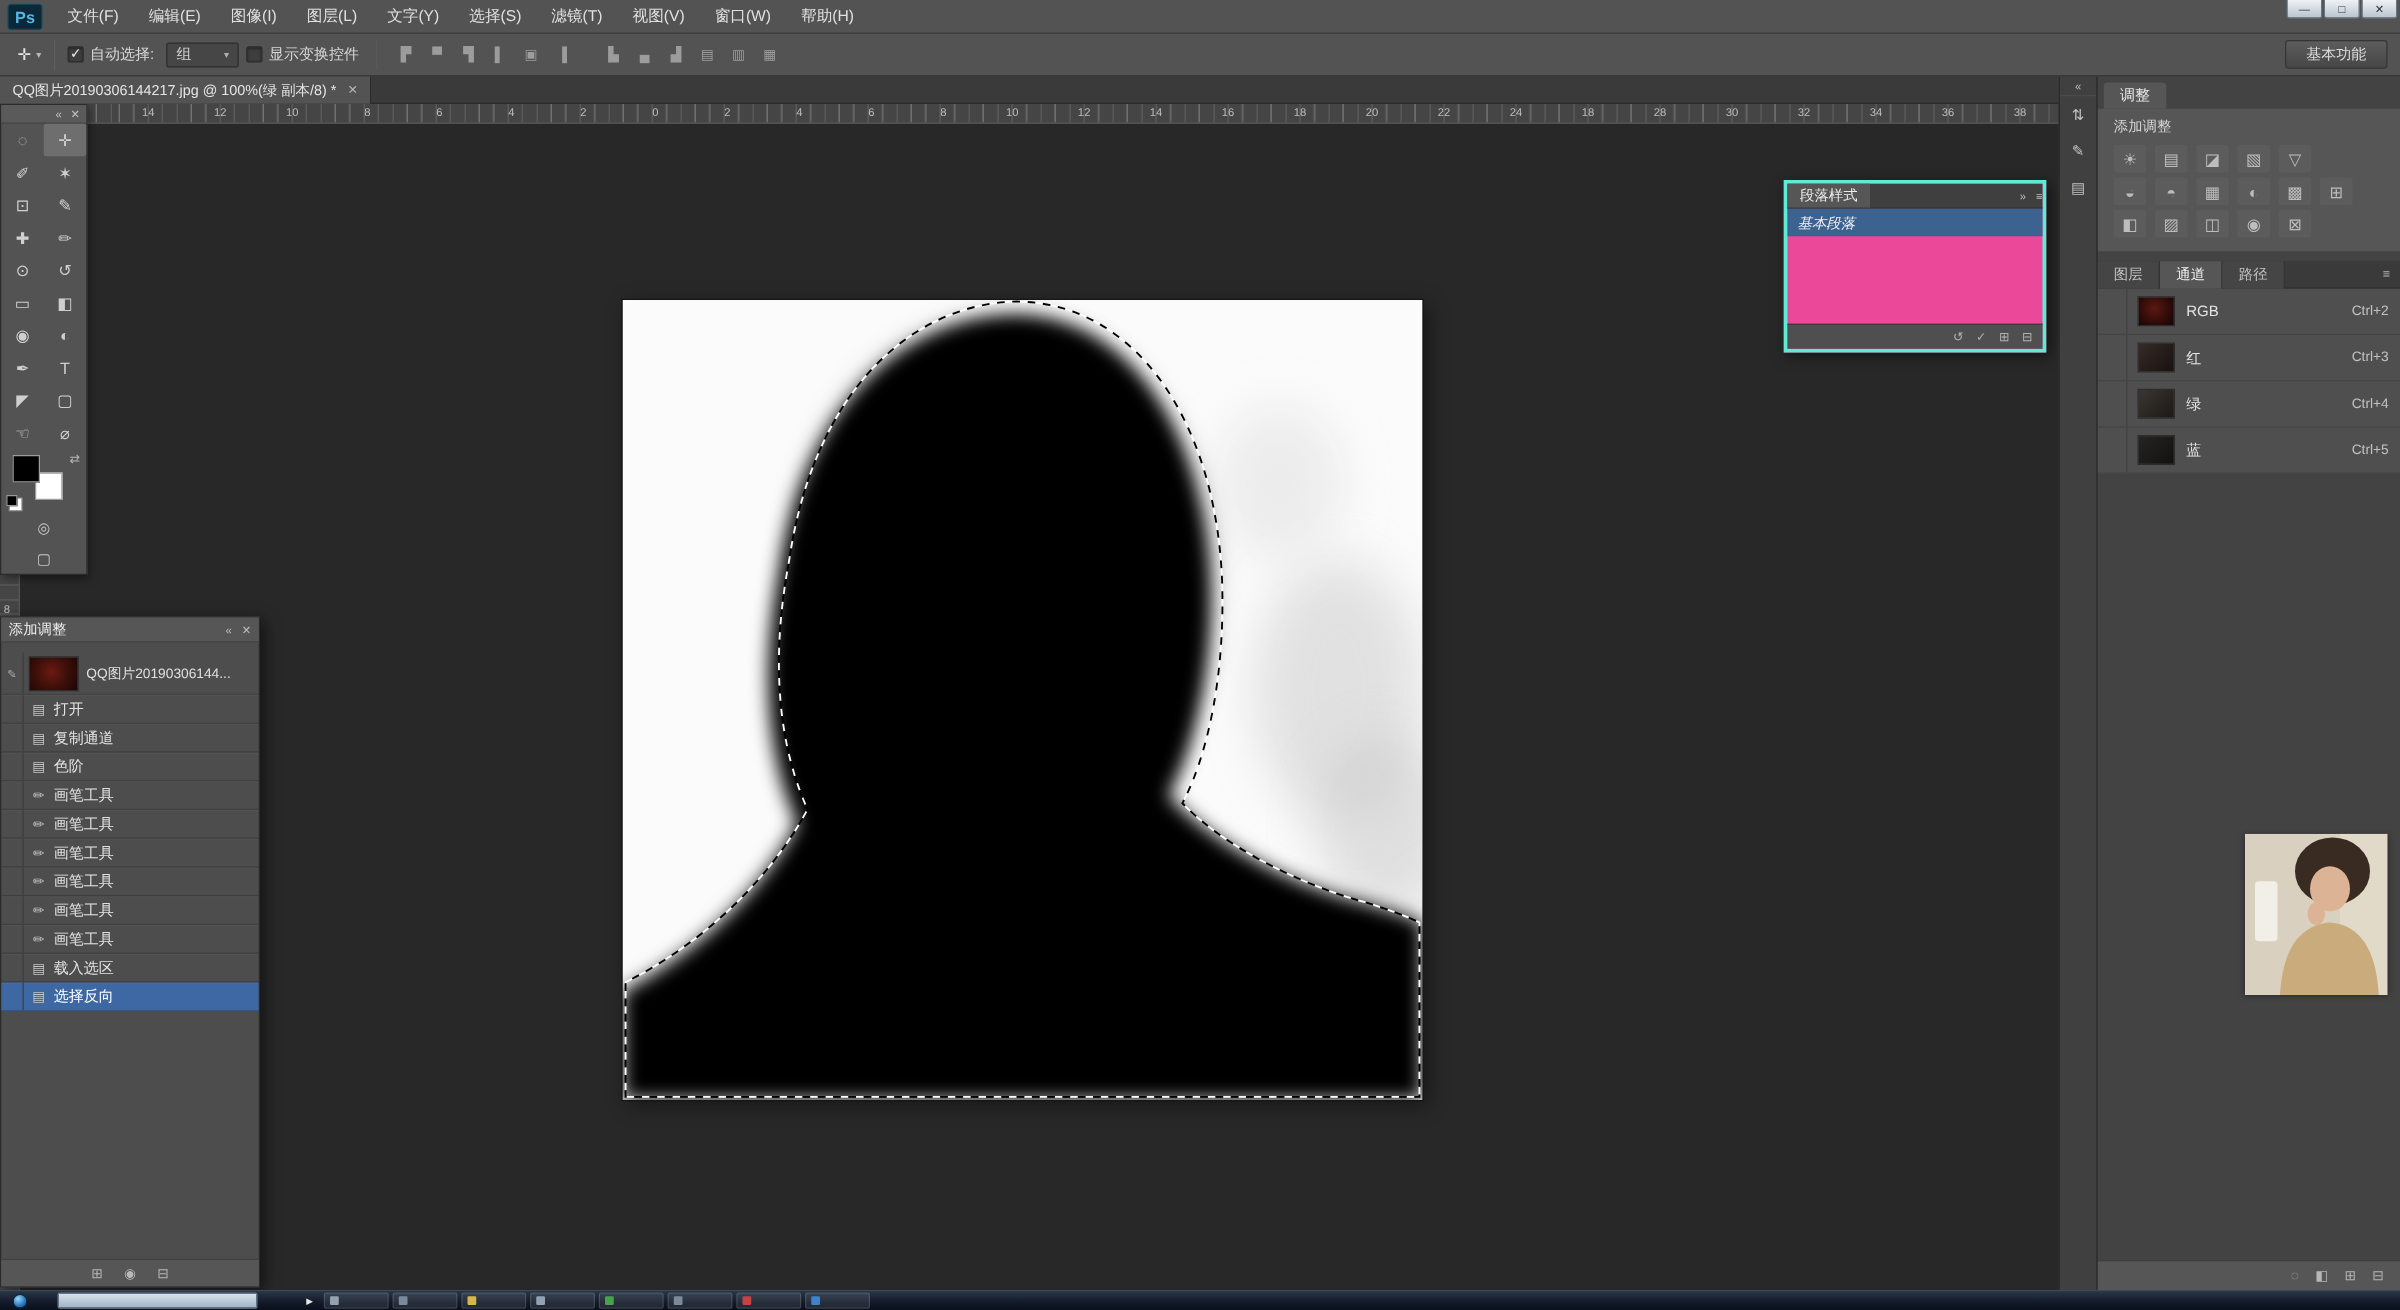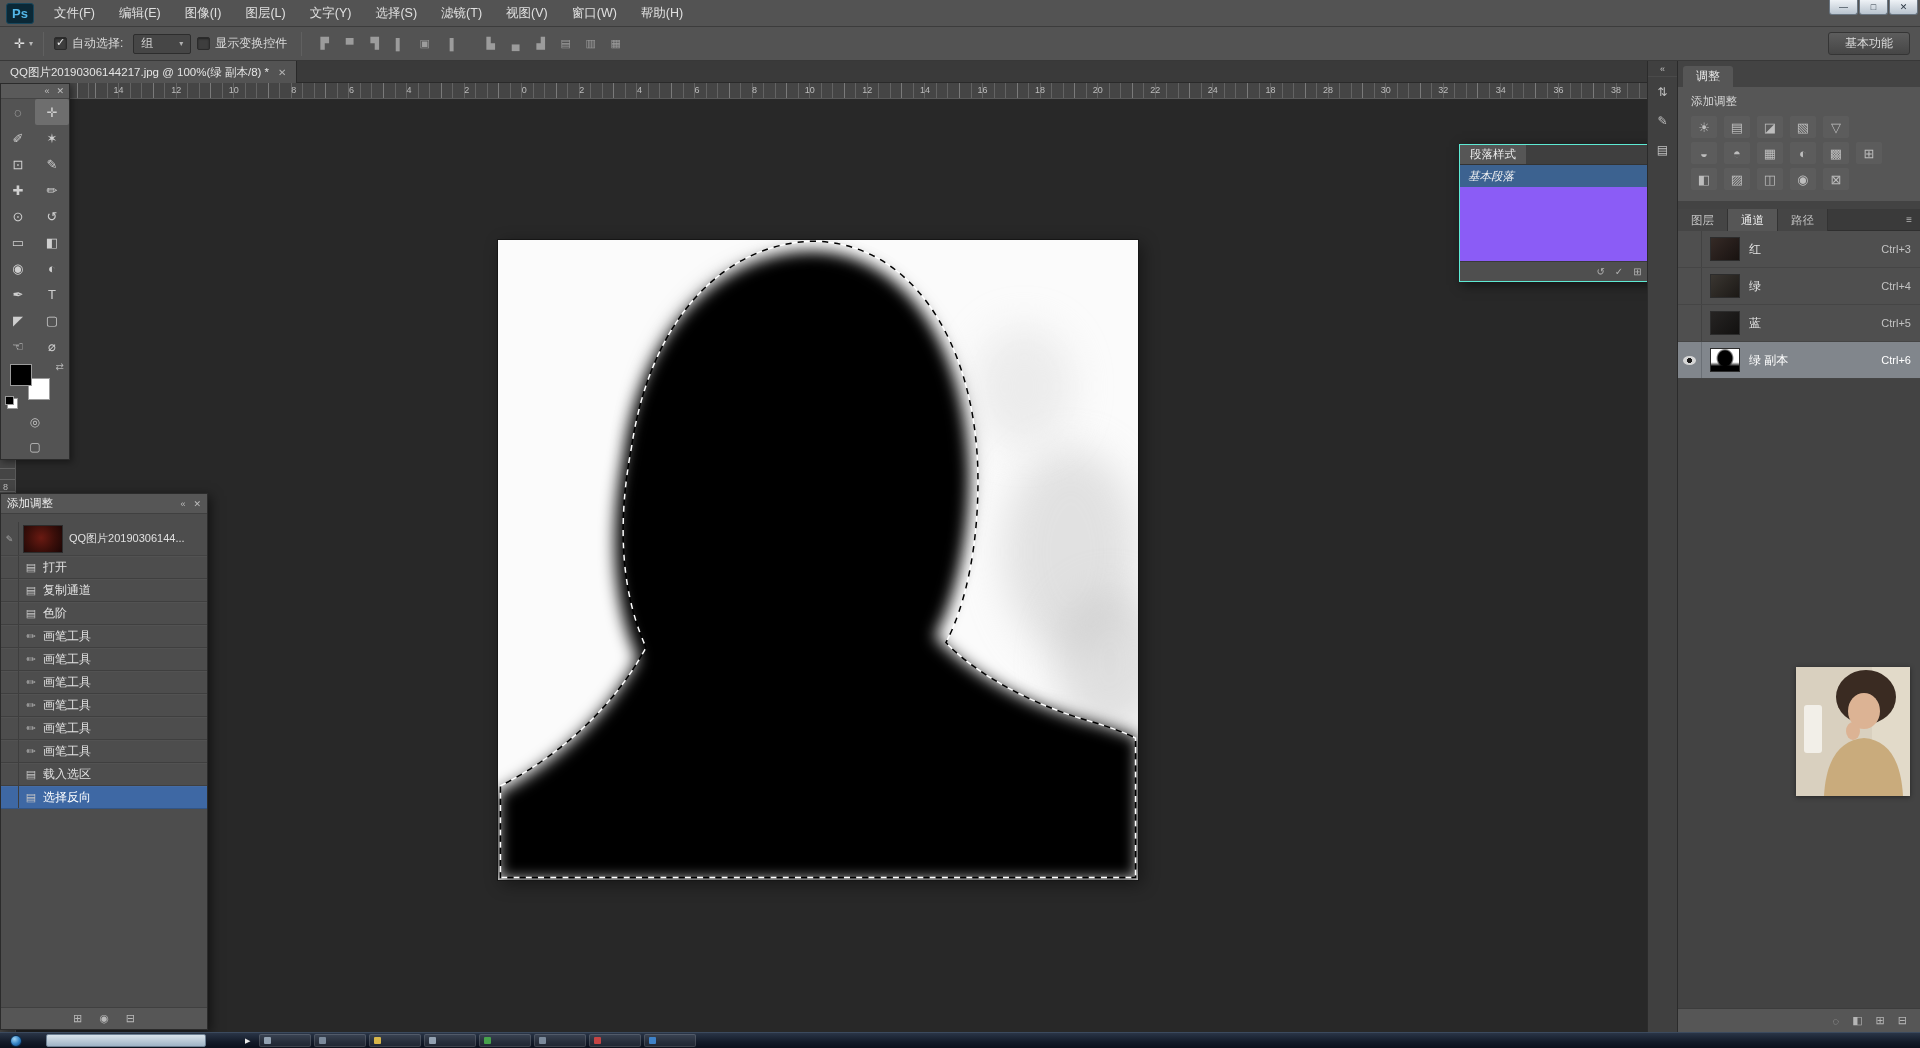--- a/index.html
+++ b/index.html
@@ -103,22 +103,22 @@
          box-shadow:inset 0 1px 0 rgba(255,255,255,.03)}
   .h-row .icon{width:24px;text-align:center;color:#c4c4c4;font-size:11px;flex:none}
   .h-row .label{font-size:12px;color:#e2e2e2}
   .h-row.selected{background:#3e68a4}
   .h-row.selected .label{color:#fff}
   .history-footer{position:absolute;bottom:0;left:0;right:0;height:22px;background:#565656;
                   border-top:1px solid #404040;display:flex;align-items:center;justify-content:center;
                   gap:17px;color:#b8b8b8;font-size:11px}
 
   
-  .paragraph-panel{position:absolute;left:1459px;top:61px;width:210px;height:138px;z-index:40;
-                   background:#8b5cf6;border:1px solid #5eead4;box-shadow:3px 3px 11px rgba(0,0,0,.55)}
+  .paragraph-panel{position:absolute;left:1427px;top:61px;width:210px;height:138px;z-index:40;
+                   background:#ec4899;border:3px solid #5eead4;box-shadow:3px 3px 11px rgba(0,0,0,.55)}
   .pp-header{height:20px;background:#3f3f3f;display:flex;align-items:center;border-bottom:1px solid #333}
   .pp-tab{background:#565656;height:100%;display:flex;align-items:center;padding:0 10px;
           font-size:11.5px;color:#ececec}
   .pp-rows .pp-row{height:22px;display:flex;align-items:center;padding-left:8px;font-size:11.5px;
                    font-style:italic;color:#f2f2f2}
   .pp-row.selected{background:#3c6290}
   .pp-footer{position:absolute;bottom:0;height:20px;left:0;right:0;background:#4f4f4f;
              border-top:1px solid #3a3a3a;display:flex;justify-content:flex-end;align-items:center;
              gap:10px;padding-right:8px;color:#b2b2b2;font-size:10px}
 
@@ -563,20 +563,28 @@
 
       <span class="ptab">图层</span>
           <span class="ptab active">通道</span>
           <span class="ptab">路径</span>
         </div>
       <span class="menu">≡</span>
     </div>
 
     <div class="channels-body">
 
+    <div class="ch-row">
+        <span class="eye-col">
+          
+        </span>
+        <div class="ch-thumb thumb-rgb"></div>
+        <span class="ch-name">RGB</span>
+        <span class="ch-key">Ctrl+2</span>
+      </div>
         <div class="ch-row">
         <span class="eye-col">
           
         </span>
         <div class="ch-thumb thumb-red"></div>
         <span class="ch-name">红</span>
         <span class="ch-key">Ctrl+3</span>
       </div>
         <div class="ch-row">
         <span class="eye-col">
@@ -586,28 +594,20 @@
         <span class="ch-name">绿</span>
         <span class="ch-key">Ctrl+4</span>
       </div>
         <div class="ch-row">
         <span class="eye-col">
           
         </span>
         <div class="ch-thumb thumb-blue"></div>
         <span class="ch-name">蓝</span>
         <span class="ch-key">Ctrl+5</span>
-      </div>
-        <div class="ch-row selected has-eye">
-        <span class="eye-col">
-          <span class="eye"></span>
-        </span>
-        <div class="ch-thumb thumb-mask"></div>
-        <span class="ch-name">绿 副本</span>
-        <span class="ch-key">Ctrl+6</span>
       </div>
       </div>
 
     <div class="channels-footer">
 
     <span>◌</span>
         <span>◧</span>
         <span>⊞</span>
         <span>⊟</span>
       </div>

